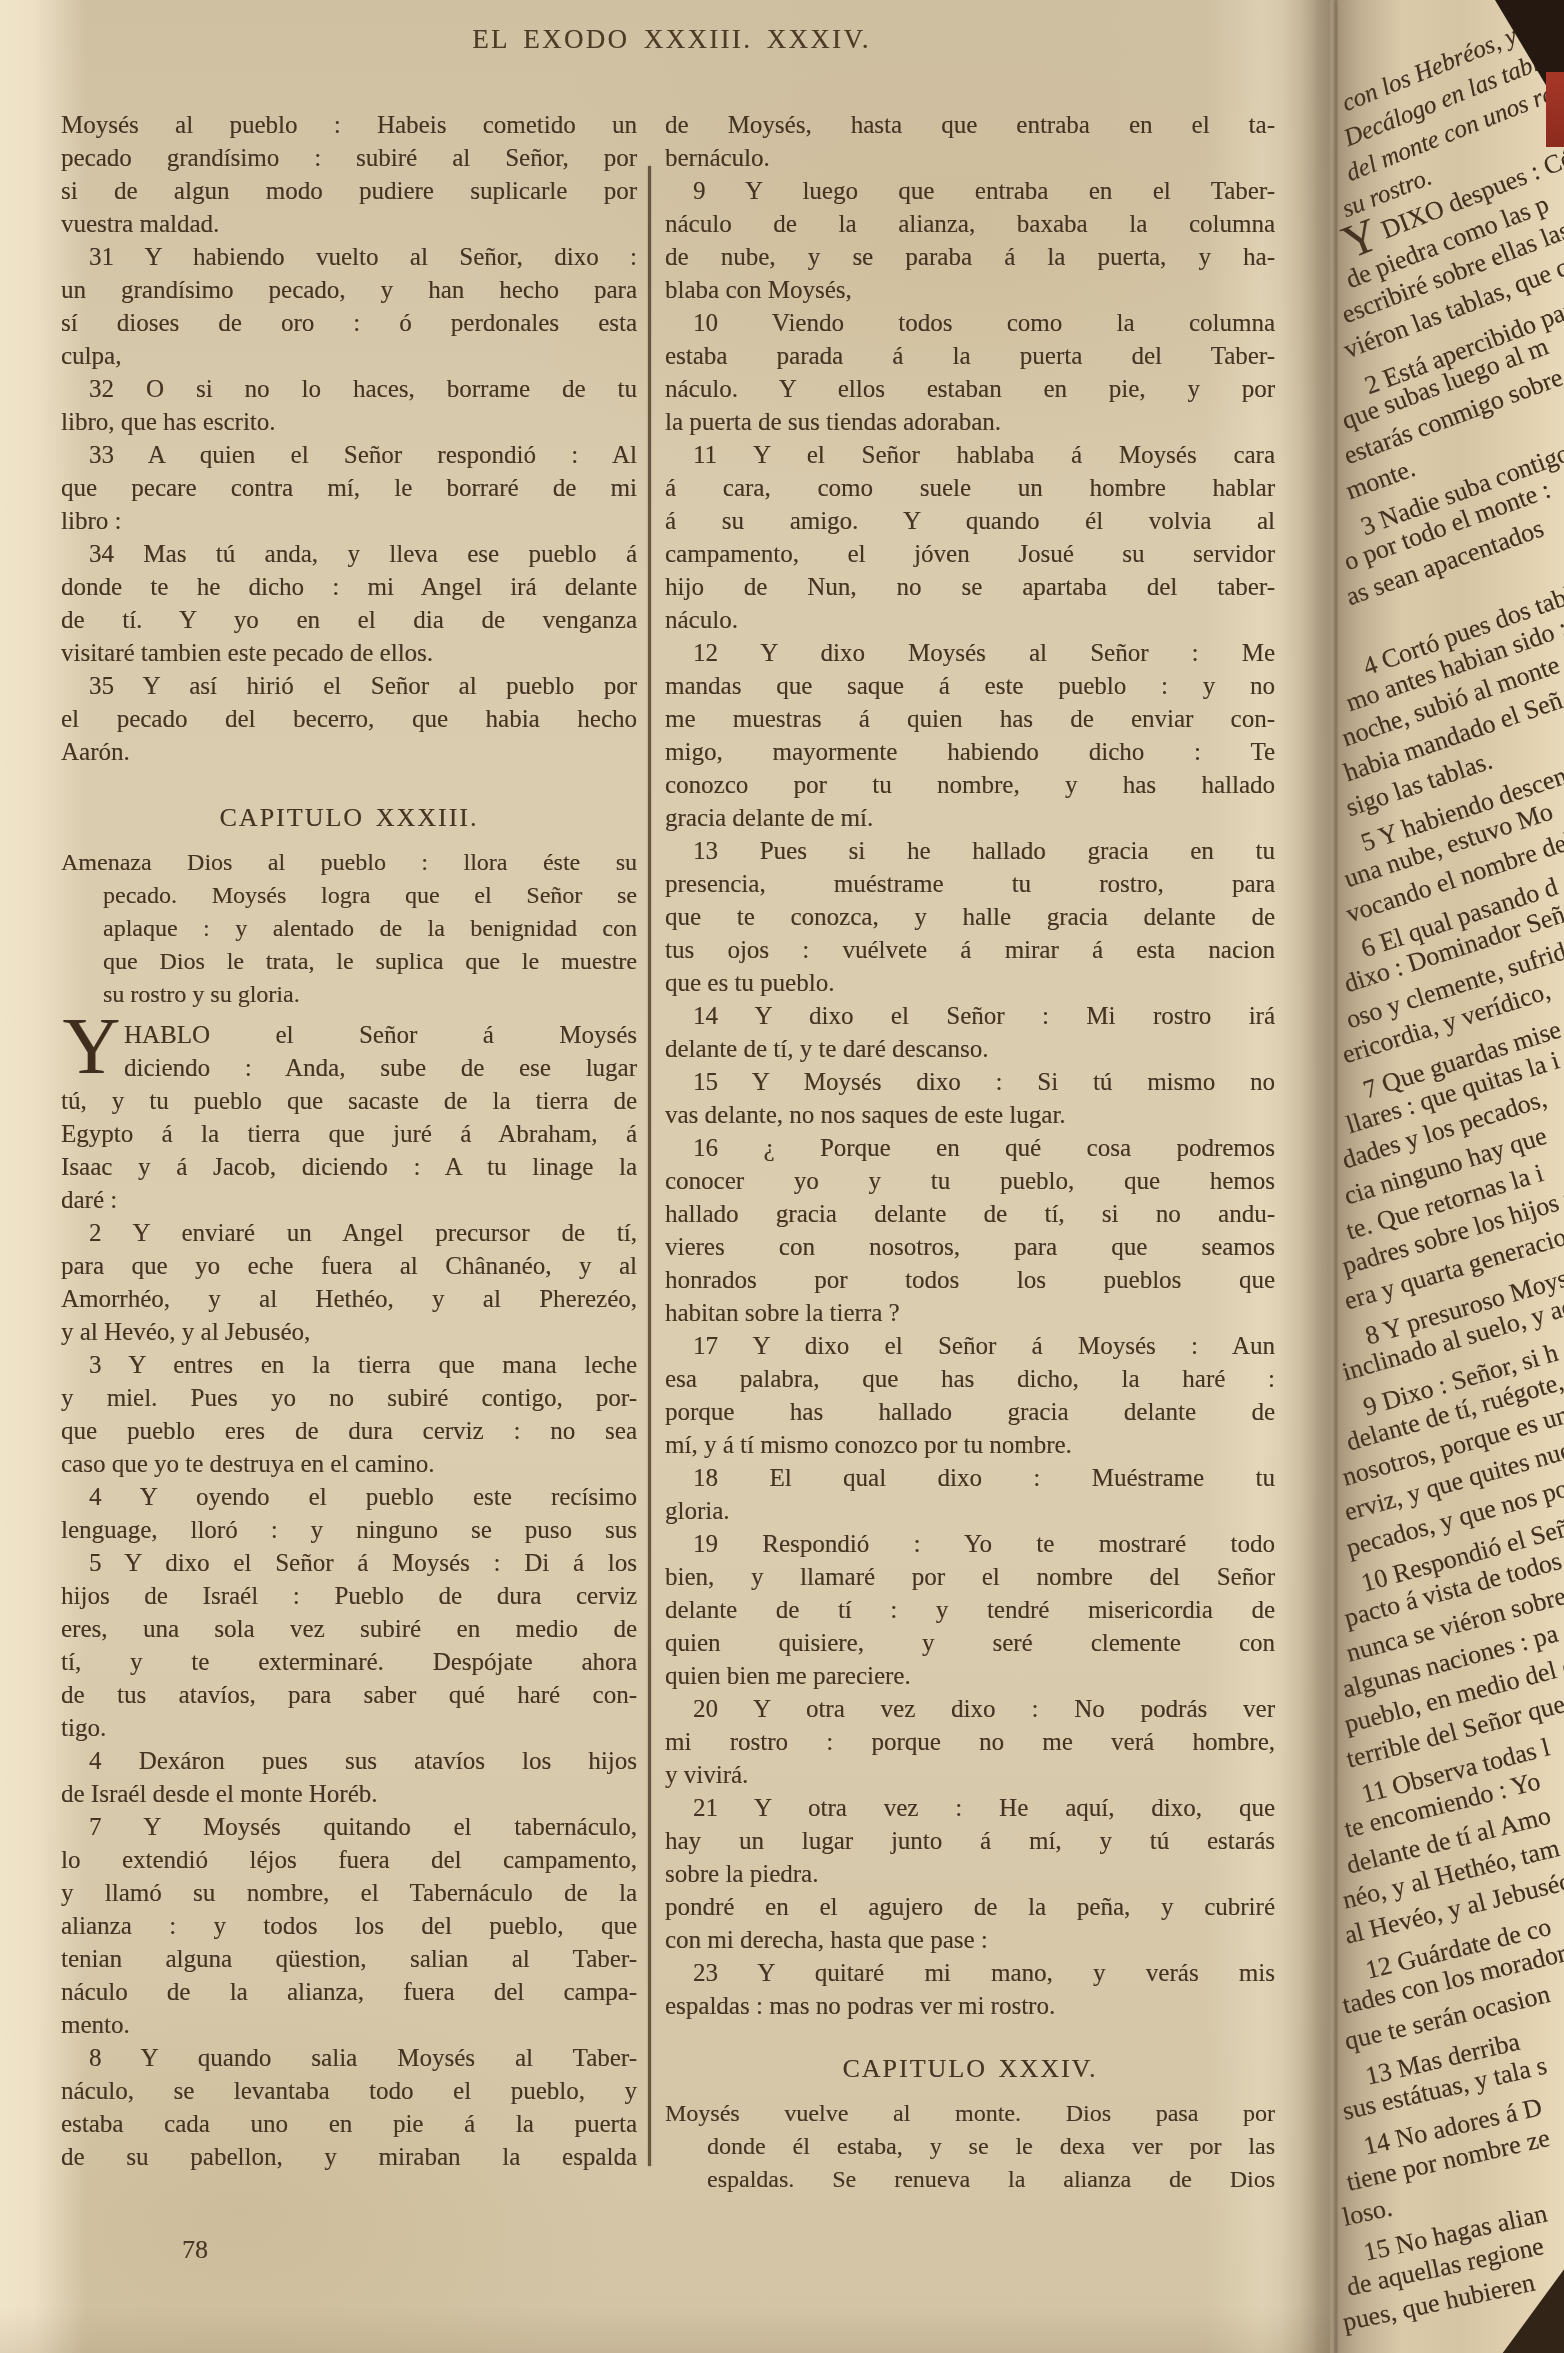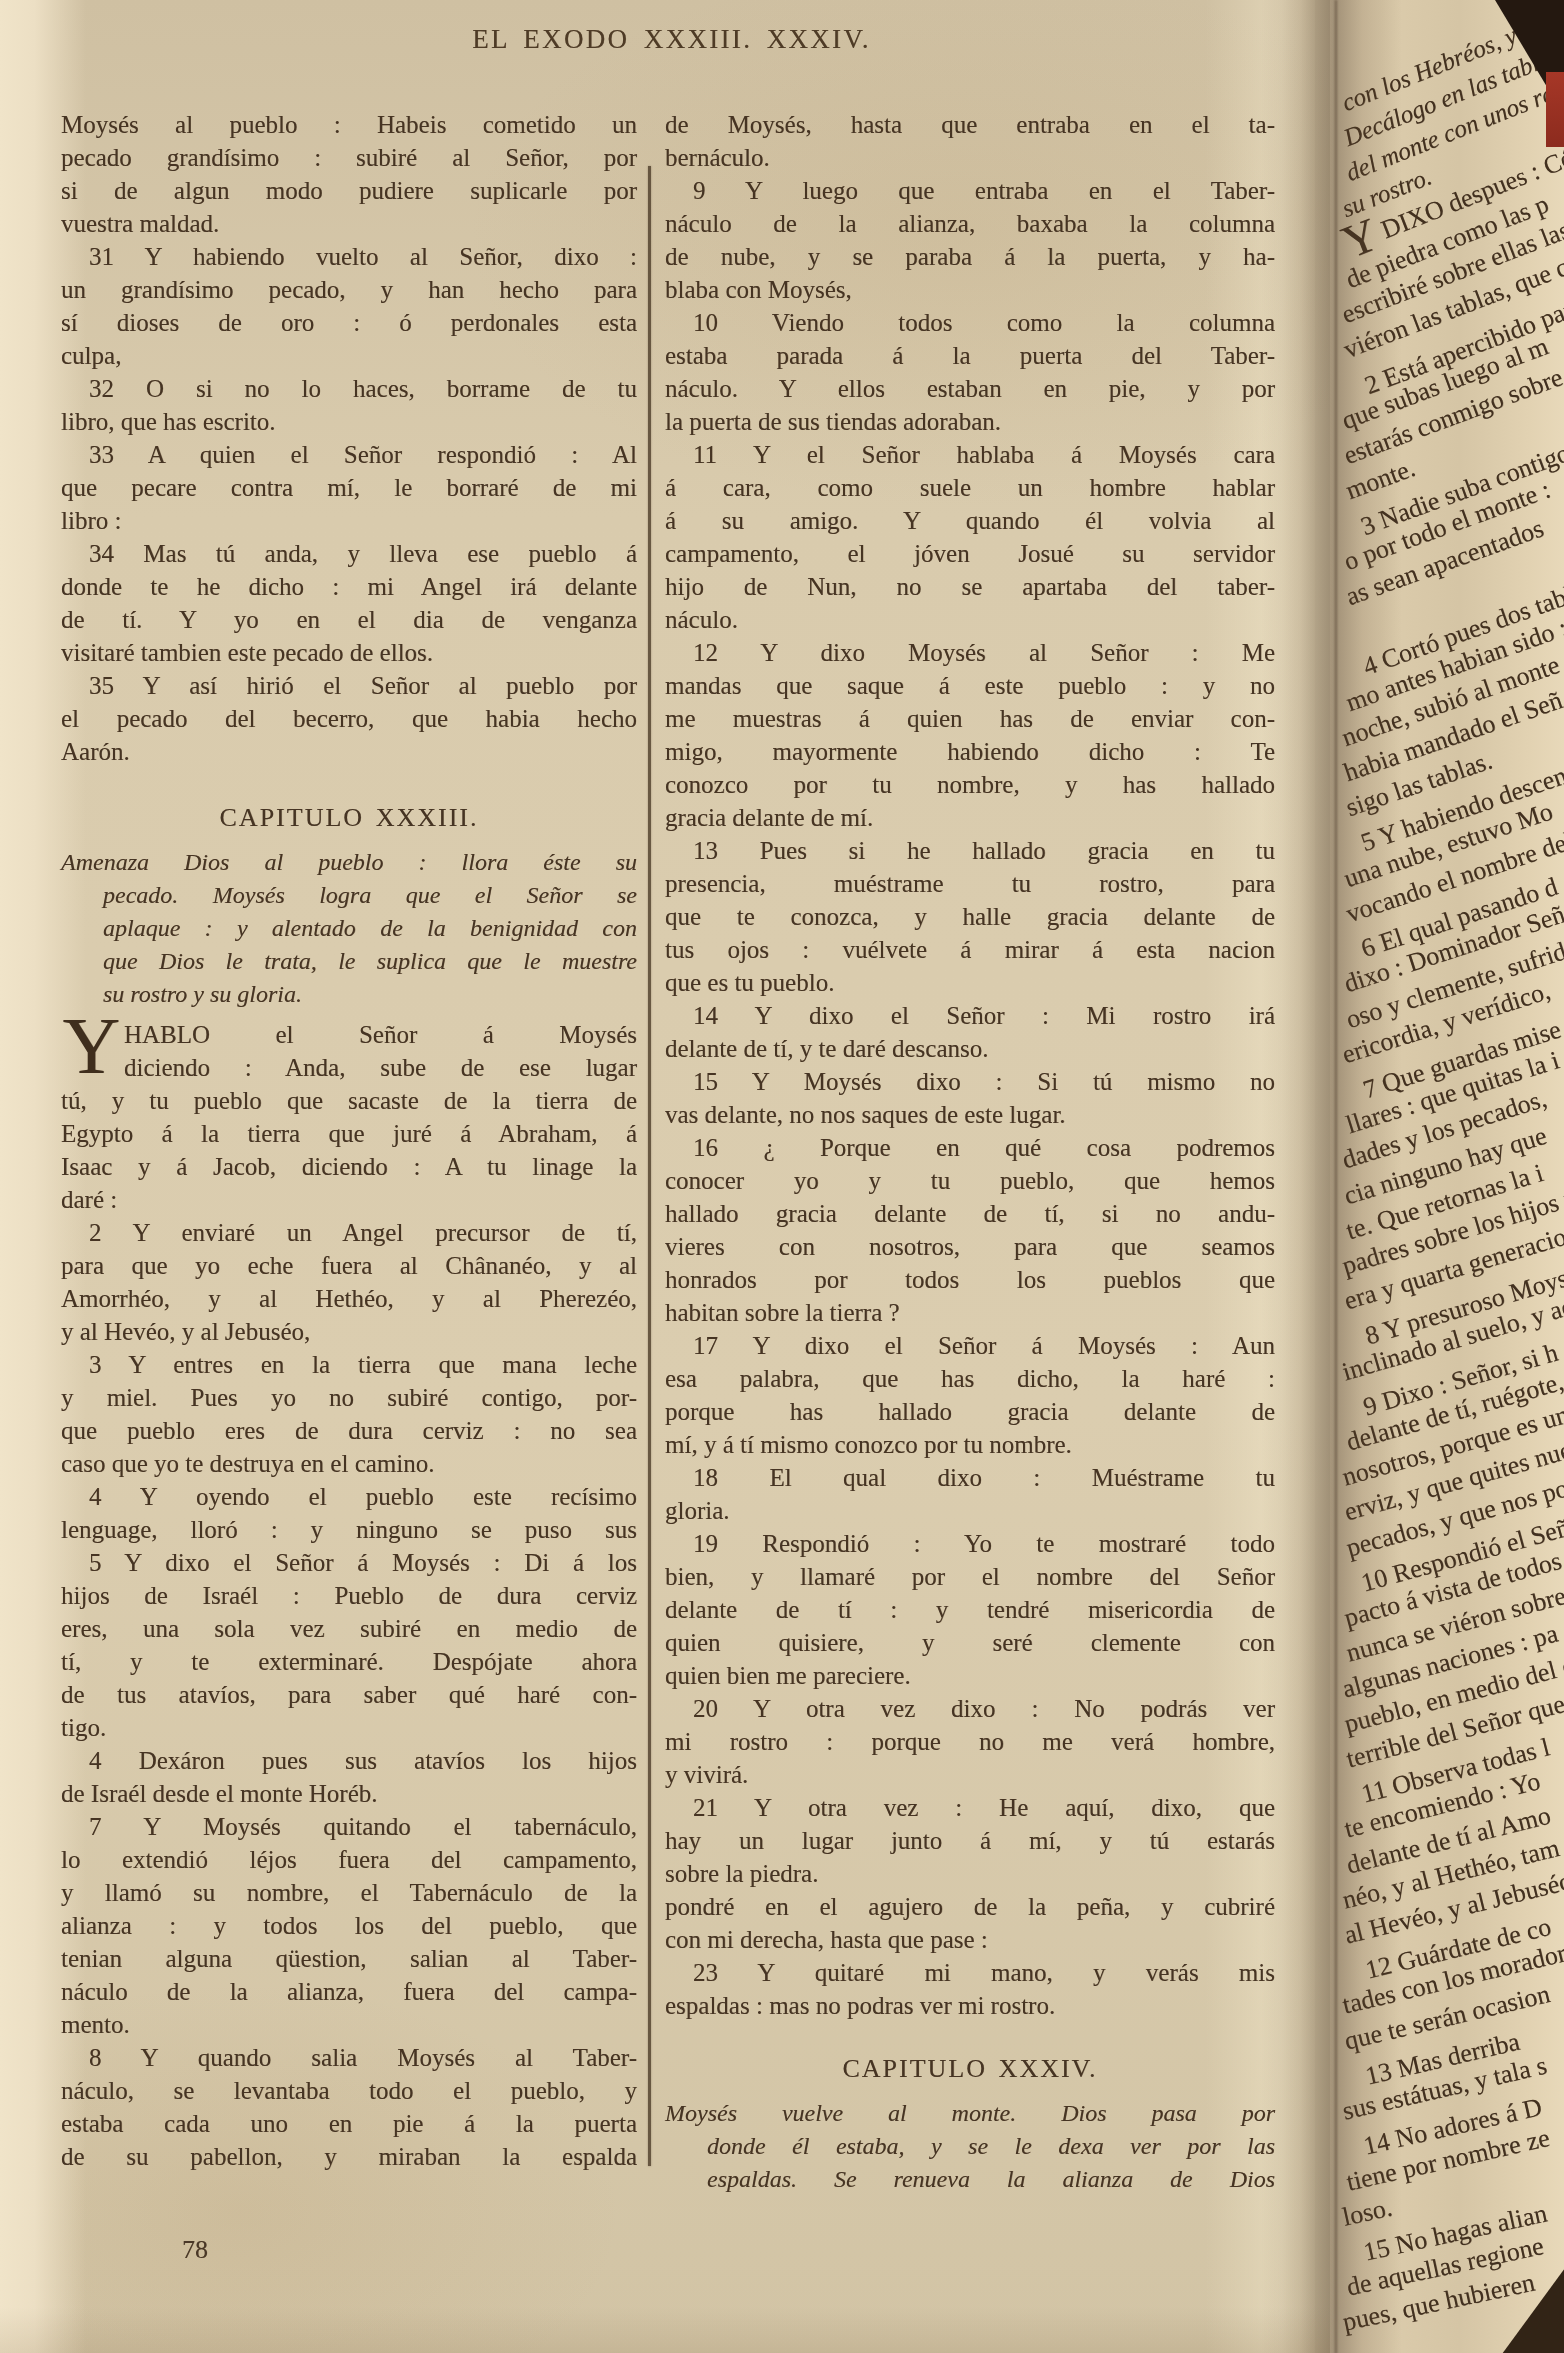--- a/index.html
+++ b/index.html
@@ -51,21 +51,21 @@
     text-shadow:0.3px 0.3px 0.5px rgba(70,50,30,.4);margin-top:36px;}
   #col1{left:61px;width:576px;}
   #col2{left:665px;width:610px;}
   .ln{height:33px;line-height:33px;font-size:25px;text-align:justify;
     white-space:normal;}
   .ln.j{text-align-last:justify;}
   .ln.e{text-align-last:left;}
   .ln.vin{text-indent:28px;}
   .ln.hd{text-align:center;text-align-last:center;font-size:26px;height:45px;
     line-height:45px;letter-spacing:2px;word-spacing:3.1px;}
-  .ln.it{font-style:italic;font-size:24px;}
+  .ln.it{font-size:24px;}
   .ln.ind{padding-left:42px;}
   .ln.dc1,.ln.dc2{padding-left:63px;}
   .ln.dc1{position:relative;}
   .dcY{position:absolute;left:1.6px;top:-4.7px;font-size:80px;line-height:66px;
     font-style:normal;color:#3f2e1d;}
   .gap{width:100%;}
   #page-num{position:absolute;left:182px;top:2235px;font-size:26px;color:#4a3827;
     text-shadow:0.3px 0.3px 0.5px rgba(70,50,30,.4);}
 
   

